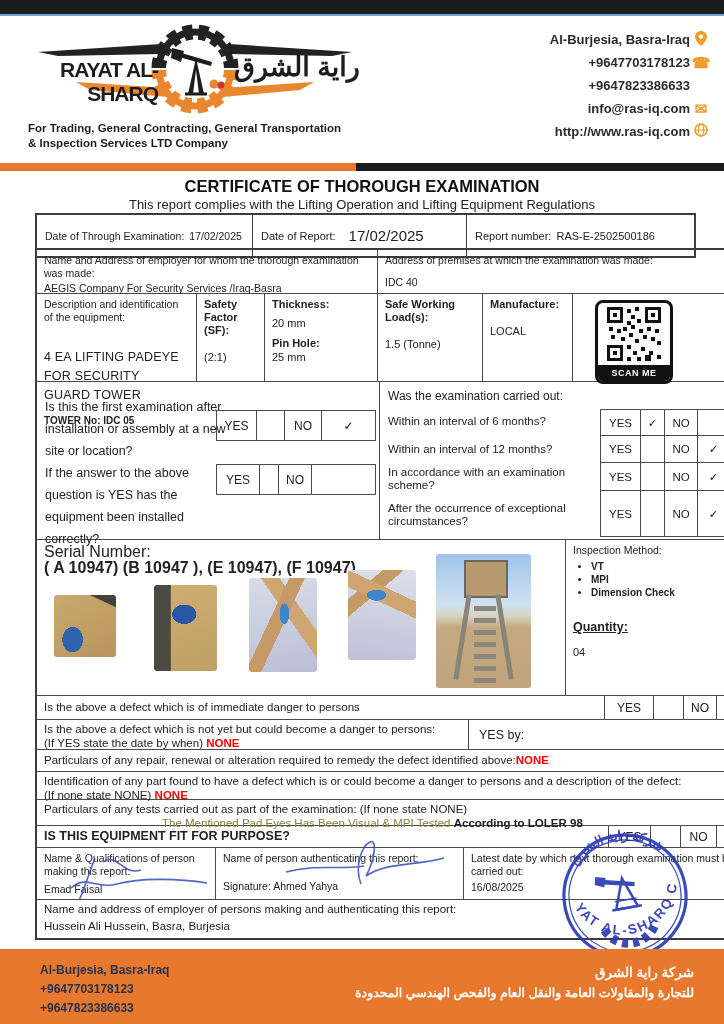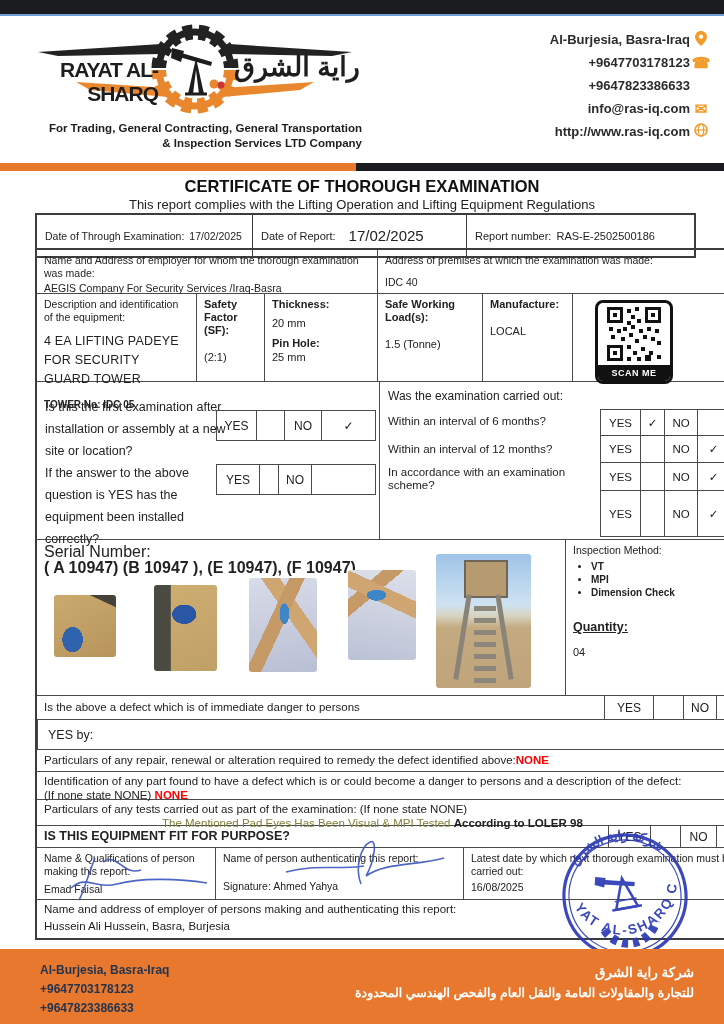--- a/index.html
+++ b/index.html
@@ -8,21 +8,21 @@
   
   .top-bar{position:absolute;left:0;top:0;width:724px;height:14px;background:#1b1c20;
            border-bottom:2px solid #6d9fd0;}
   
   .logo{position:absolute;left:28px;top:18px;width:334px;height:144px;}
   .logo svg{position:absolute;left:0;top:0;}
   .logo .en{position:absolute;left:2px;top:40px;width:128px;text-align:right;
             font-size:21px;font-weight:bold;letter-spacing:-1px;color:#1d1d1d;}
   .logo .ar{position:absolute;right:0px;top:33px;width:128px;text-align:left;
             font-size:27px;font-weight:bold;color:#1d1d1d;direction:rtl;}
-  .tagline{position:absolute;left:0;top:103px;width:334px;text-align:right;
+  .tagline{position:absolute;left:0;top:103px;width:334px;text-align:left;
            font-size:11.5px;font-weight:bold;color:#1d1d1d;line-height:15px;}
   
   .contact{position:absolute;right:12px;top:28px;width:216px;font-size:13px;font-weight:bold;color:#2b2b2b;}
   .contact .row{display:flex;justify-content:flex-end;align-items:center;height:23px;}
   .contact .txt{text-align:right;}
   .contact .ic{width:22px;text-align:center;color:#f49b2a;font-size:15px;}
   .contact a{color:#2b2b2b;text-decoration:none;}
   
   .divider{position:absolute;left:0;top:163px;width:724px;height:8px;}
   .divider .o{position:absolute;left:0;top:0;width:356px;height:8px;background:#e8782d;}
@@ -47,21 +47,21 @@
   .trow{display:flex;border-bottom:1px solid #4a4a4a;box-sizing:border-box;position:relative;}
   .trow:last-child{border-bottom:none;}
   .tcell{box-sizing:border-box;border-right:1px solid #4a4a4a;padding:4px 7px;position:relative;}
   .tcell.last{border-right:none;}
   .sm{font-size:10.5px;line-height:13px;}
   .md{font-size:16px;line-height:15px;}
   .bold{font-weight:bold;}
   .red{color:#ff0000;font-weight:bold;}
   .olive{color:#7f7f3a;}
   
-  .eq-desc .big-desc{font-size:12.5px;font-weight:500;letter-spacing:.2px;line-height:19px;margin-top:8px;}
+  .eq-desc .big-desc{font-size:12.5px;font-weight:500;letter-spacing:.2px;line-height:19px;margin-top:24px;}
   .eq-desc .tower{font-size:10px;font-weight:bold;margin-top:10px;}
   .collab{font-size:11px;font-weight:bold;line-height:13px;}
   .colval{font-size:11px;margin-top:6px;}
   
   .qr-wrap{position:absolute;left:22px;top:6px;width:72px;height:78px;border:3px solid #111;
            border-radius:8px;background:#fff;overflow:hidden;}
   .qr-wrap svg{display:block;margin:4px auto 0;}
   .qr-label{position:absolute;left:0;bottom:0;width:100%;height:16px;background:#111;color:#fff;
             font-size:9px;font-weight:bold;text-align:center;line-height:16px;letter-spacing:.5px;}
   
@@ -294,20 +294,21 @@
           <div class="c" style="width:19px;"></div>
           <div class="c" style="width:33px;">NO</div>
           <div class="c" style="width:63px;"></div>
         </div>
       </div>
       <div class="tcell last" style="flex:1;">
         <div class="rt-head">Was the examination carried out:</div>
         <div class="rt-label" style="top:33px;">Within an interval of 6 months?</div>
         <div class="rt-label" style="top:61px;">Within an interval of 12 months?</div>
         <div class="rt-label" style="top:84px;">In accordance with an examination scheme?</div>
+        <div class="rt-label" style="top:120px;">After the occurrence of exceptional circumstances?</div>
         <div class="qgrid">
           <div class="gr" style="height:25px;">
             <div class="gc" style="width:40px;">YES</div>
             <div class="gc" style="width:24px;">✓</div>
             <div class="gc" style="width:33px;">NO</div>
             <div class="gc" style="flex:1;"></div>
           </div>
           <div class="gr" style="height:26px;">
             <div class="gc" style="width:40px;">YES</div>
             <div class="gc" style="width:24px;"></div>
@@ -377,20 +378,24 @@
         <div class="dtext" style="display:flex;align-items:center;">Is the above a defect which is of immediate danger to persons</div>
         <div class="ync" style="width:49px;">YES</div>
         <div class="ync" style="width:30px;"></div>
         <div class="ync" style="width:33px;">NO</div>
         <div class="ync" style="width:33px;">✓</div>
       </div>
     </div>
 
     <div class="trow" style="height:30px;">
       <div class="dflex">
+        <div class="dtext" style="width:431px;flex:none;">
+          <div>Is the above a defect which is not yet but could become a danger to persons:</div>
+          <div><span>(If YES state the date by when) </span><span class="red">NONE</span></div>
+        </div>
         <div class="ync" style="flex:1;justify-content:flex-start;padding-left:10px;font-size:12.5px;">YES by:</div>
       </div>
     </div>
 
     <div class="trow" style="height:22px;">
       <div class="dtext" style="display:flex;align-items:center;">
         <span>Particulars of any repair, renewal or alteration required to remedy the defect identified above: </span>
         <span class="red">NONE</span>
       </div>
     </div>

